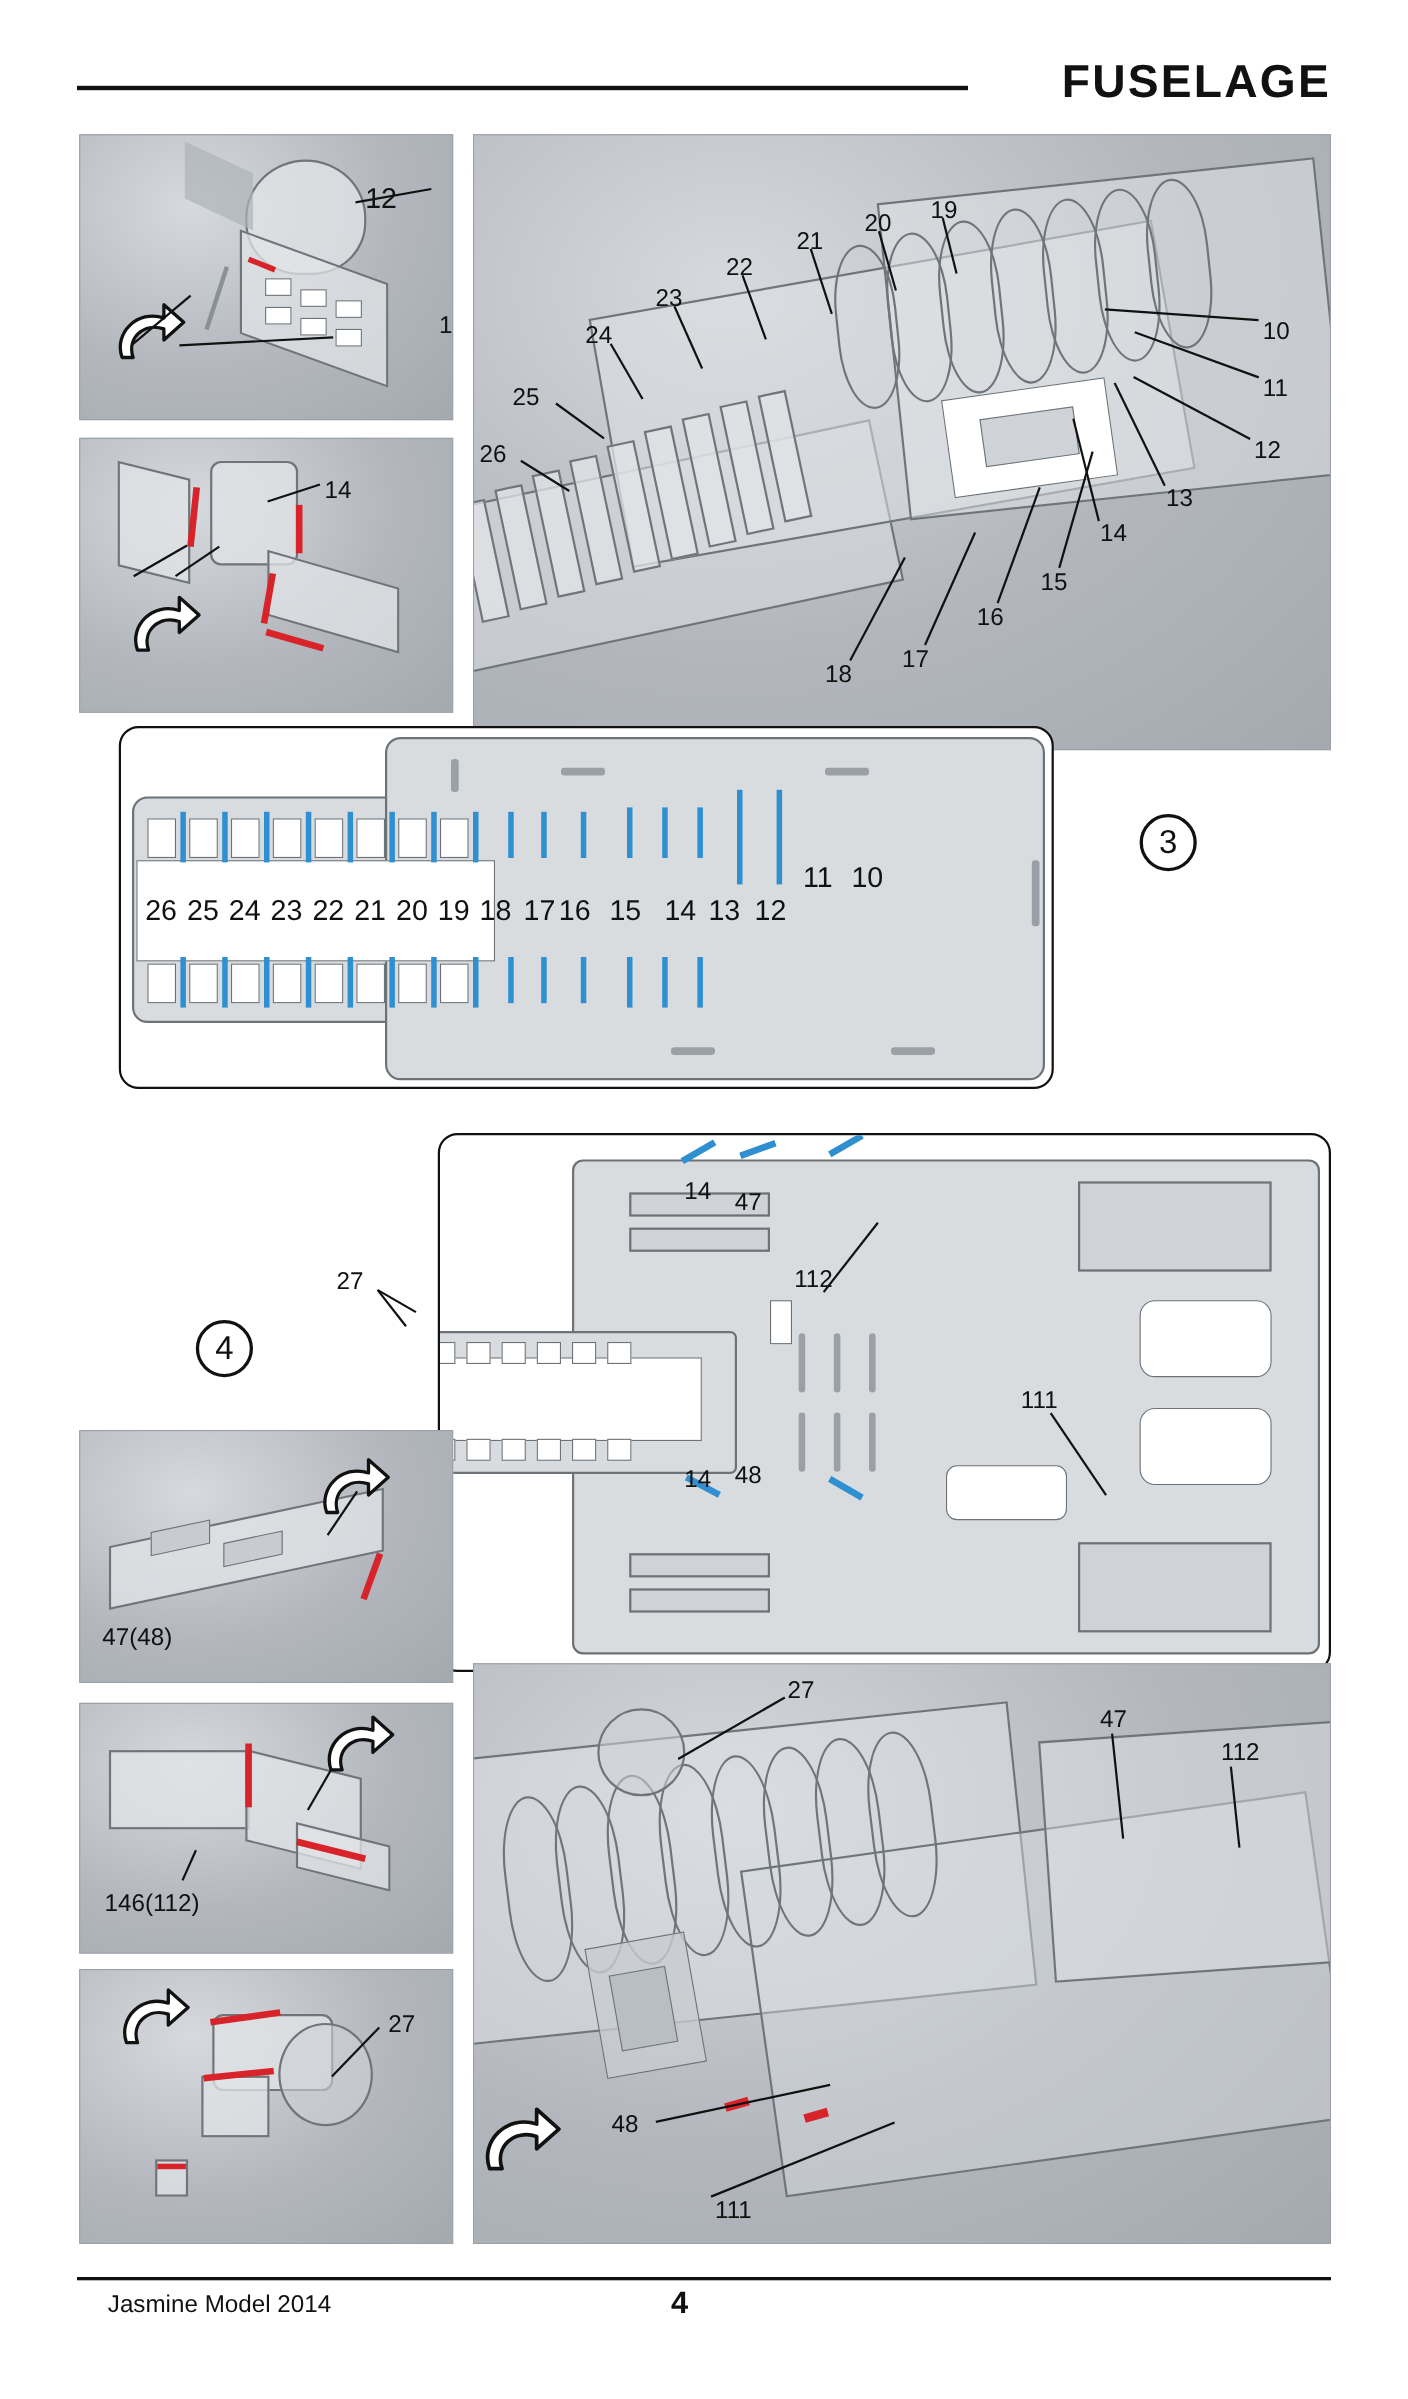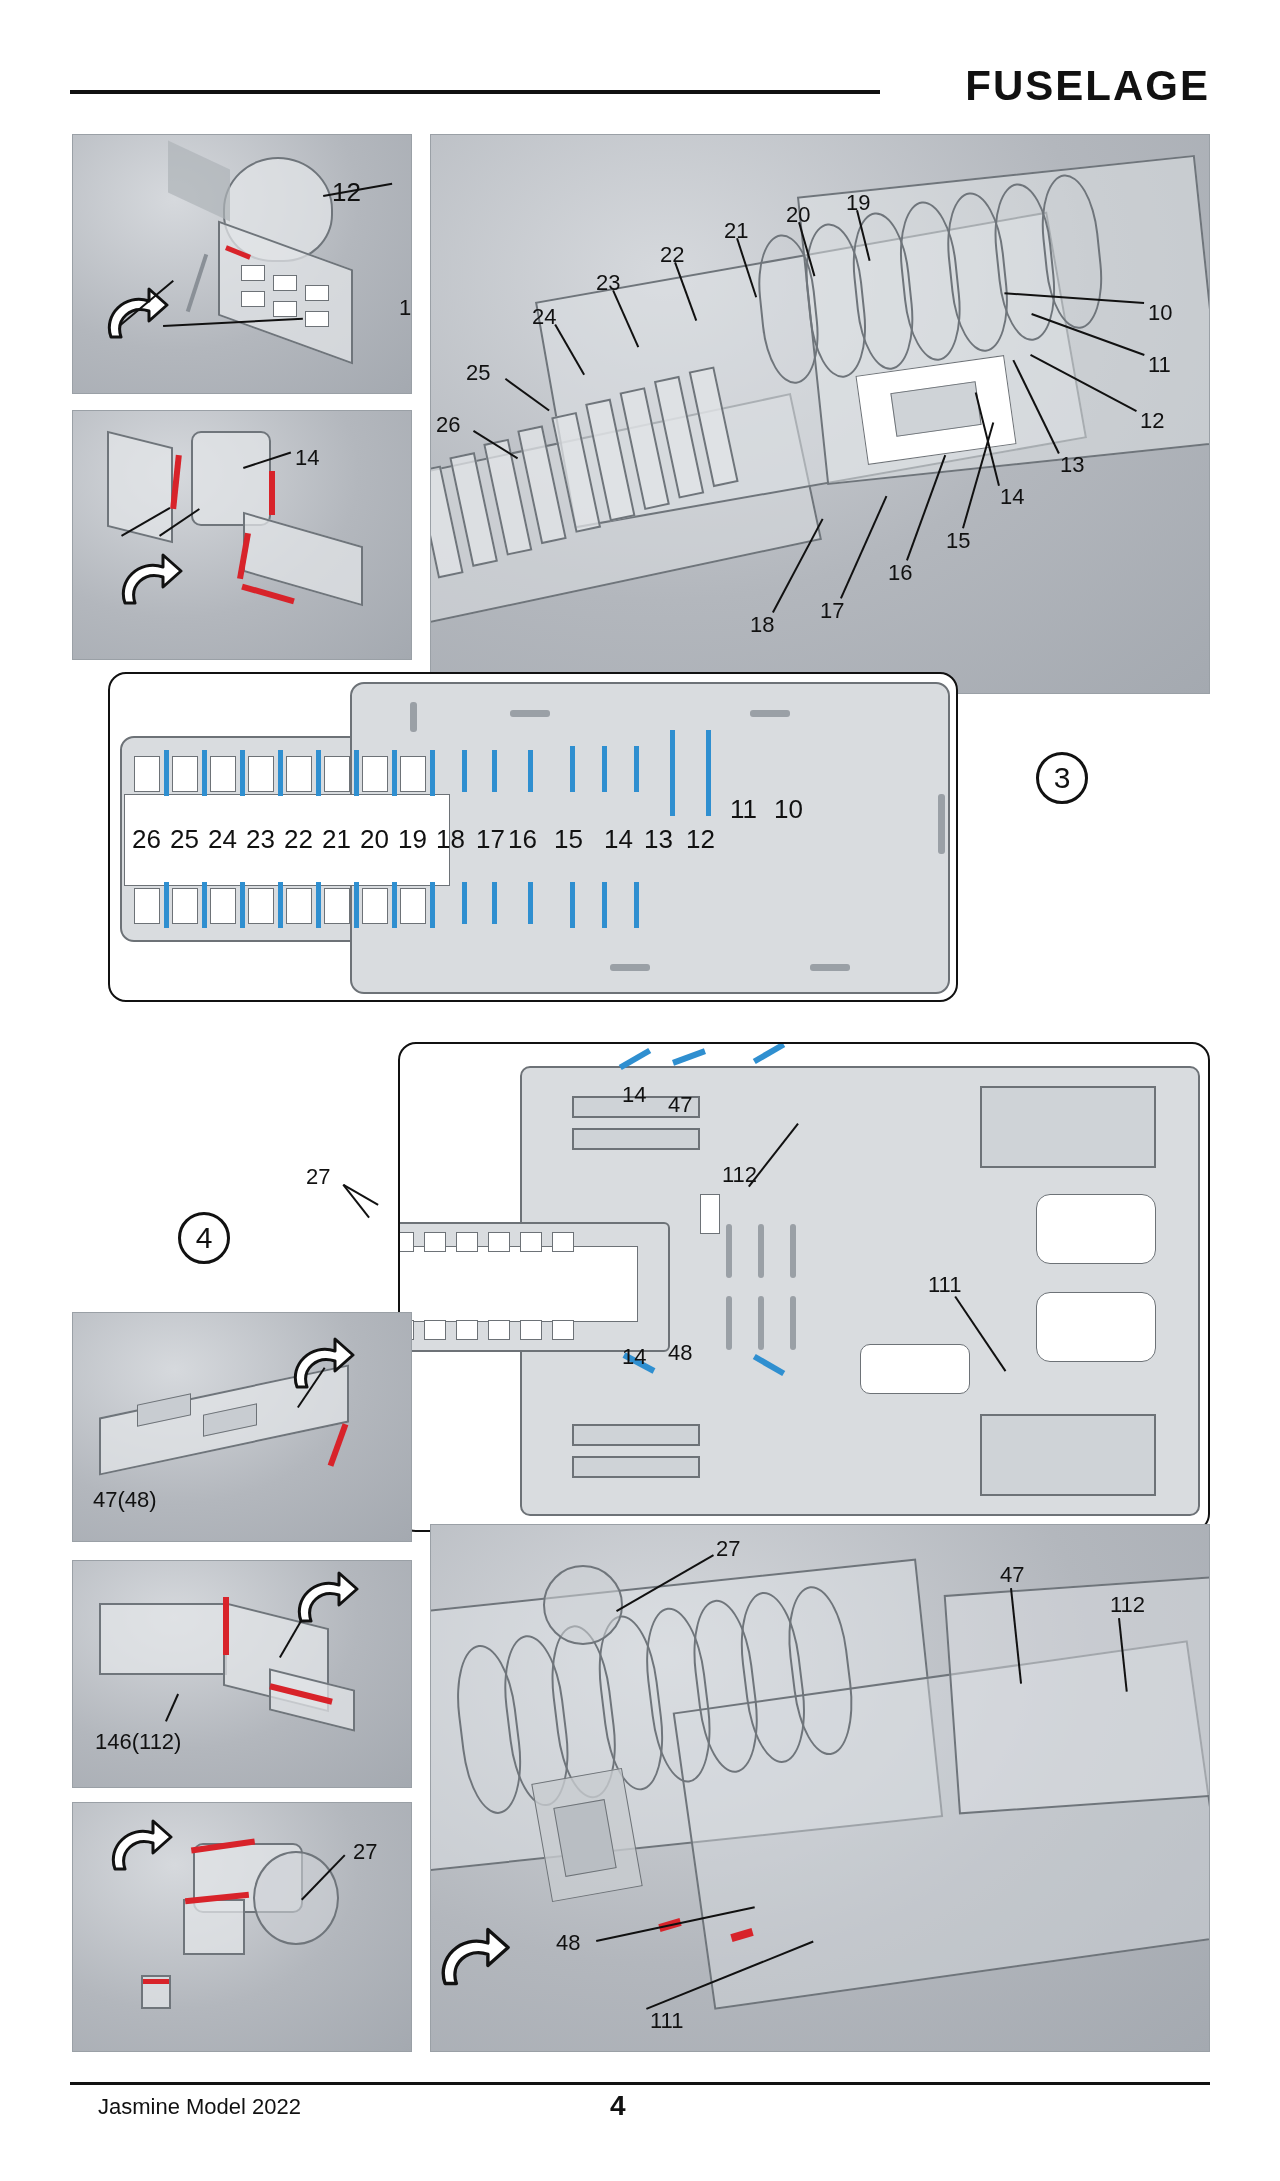--- a/index.html
+++ b/index.html
@@ -4,21 +4,21 @@
 <style>
   html,body{margin:0;padding:0;}
   body{
     width:1280px;height:2181px;
     background:#ffffff;
     font-family:"Liberation Sans", sans-serif;
     color:#111;
     position:relative;
     overflow:hidden;
   }
-  .page{position:absolute;left:0;top:12px;width:1280px;height:1851px;}
+  .page{position:absolute;left:0;top:0;width:1280px;height:1851px;}
 
   
   .header{position:absolute;left:70px;top:50px;width:1140px;height:60px;}
   .header .rule{position:absolute;left:0;top:28px;width:810px;height:4px;background:#111;}
   .header .title{position:absolute;right:0;top:0;font-size:42px;letter-spacing:2px;font-weight:600;color:#111;}
 
   
   .photo{
     position:absolute;
     background:#b8bcc2;
@@ -457,17 +457,17 @@
 
     <div class="lbl" style="left:556px;top:1918px;">48</div>
     <div class="lead" style="left:596px;top:1928px;width:162px;transform:rotate(-12deg);"></div>
 
     <div class="lbl" style="left:650px;top:1996px;">111</div>
     <div class="lead" style="left:646px;top:1996px;width:180px;transform:rotate(-22deg);"></div>
   </div>
 
   <div class="footer">
     <div class="rule"></div>
-    <div class="brand">Jasmine Model 2022</div>
+    <div class="brand">Jasmine Model 2014</div>
     <div class="pageno">4</div>
   </div>
 
 </div>
 
 </body></html>

